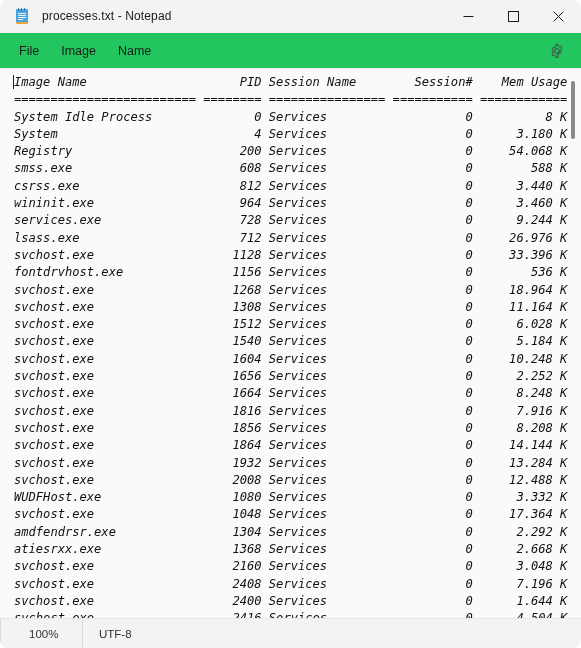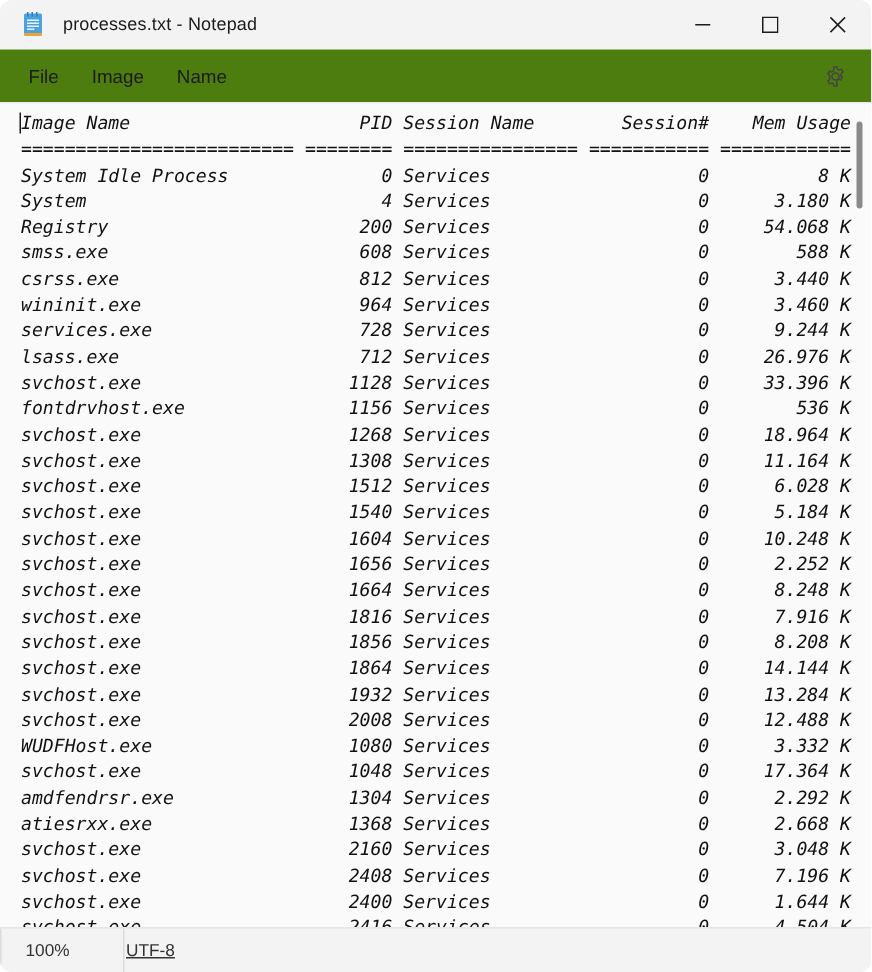--- a/index.html
+++ b/index.html
@@ -102,21 +102,21 @@
     align-items: center;
     justify-content: center;
     color: #1b1b1b;
   }
   .cap-btn svg { display: block; }
 
   
   #menubar {
     height: 35px;
     min-height: 35px;
-    background: #4d7c0f;
+    background: #22c55e;
     display: flex;
     align-items: center;
     position: relative;
     padding-left: 8px;
     box-sizing: border-box;
   }
   .menu-item {
     font-size: 12.5px;
     color: #1b1b1b;
     padding: 5px 11px;
@@ -201,23 +201,23 @@
     color: #333333;
     box-sizing: border-box;
   }
   .status-cell {
     display: flex;
     align-items: center;
     height: 100%;
     white-space: nowrap;
   }
   #status-position { padding-left: 19px; width: 245px; box-sizing: border-box; }
-  #status-zoom     { padding-left: 16px; width: 82px;  box-sizing: border-box; border-left: 1px solid #dcdcdc; }
+  #status-zoom     { padding-left: 28px; width: 82px;  box-sizing: border-box; border-left: 1px solid #dcdcdc; }
   #status-eol      { padding-left: 16px; width: 130px; box-sizing: border-box; border-left: 1px solid #dcdcdc; }
-  #status-encoding { padding-left: 1px; box-sizing: border-box; border-left: 1px solid #dcdcdc; text-decoration: underline; }
+  #status-encoding { padding-left: 16px; box-sizing: border-box; border-left: 1px solid #dcdcdc; }
 </style>
 </head>
 <body>
 
 <div id="window">
 
   <div id="titlebar">
     <div id="app-icon">
       <div class="pad-body"></div>
       <div class="ln ln1"></div>

